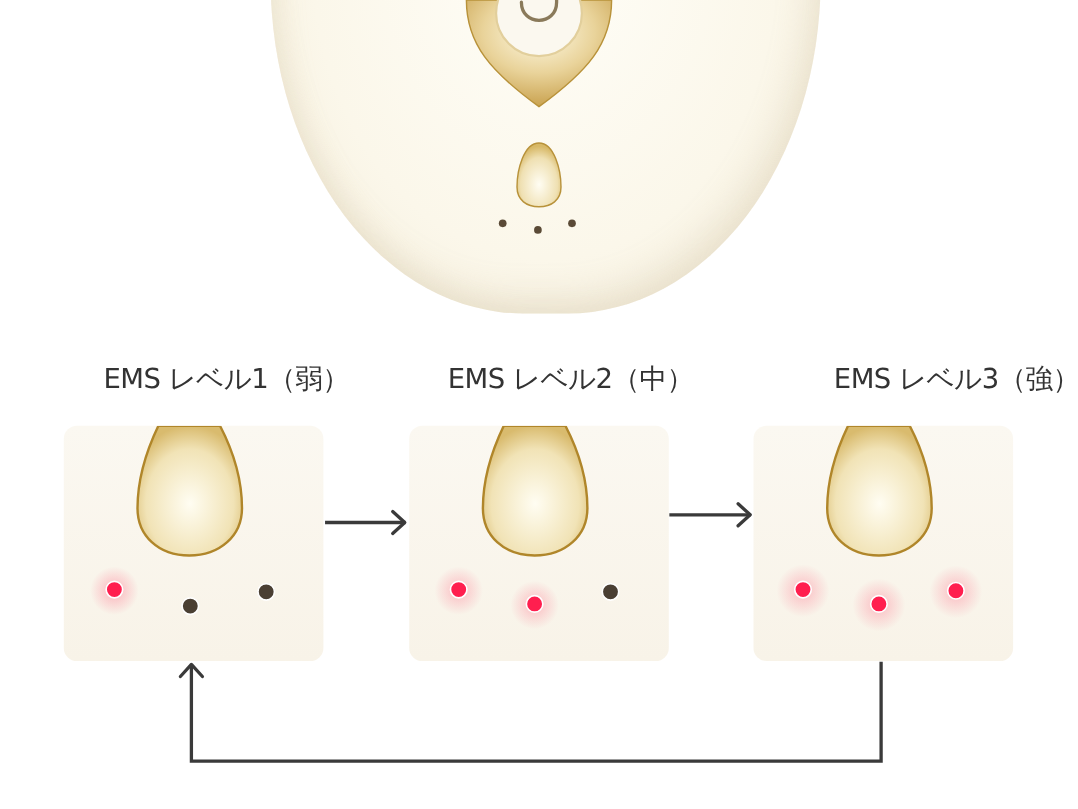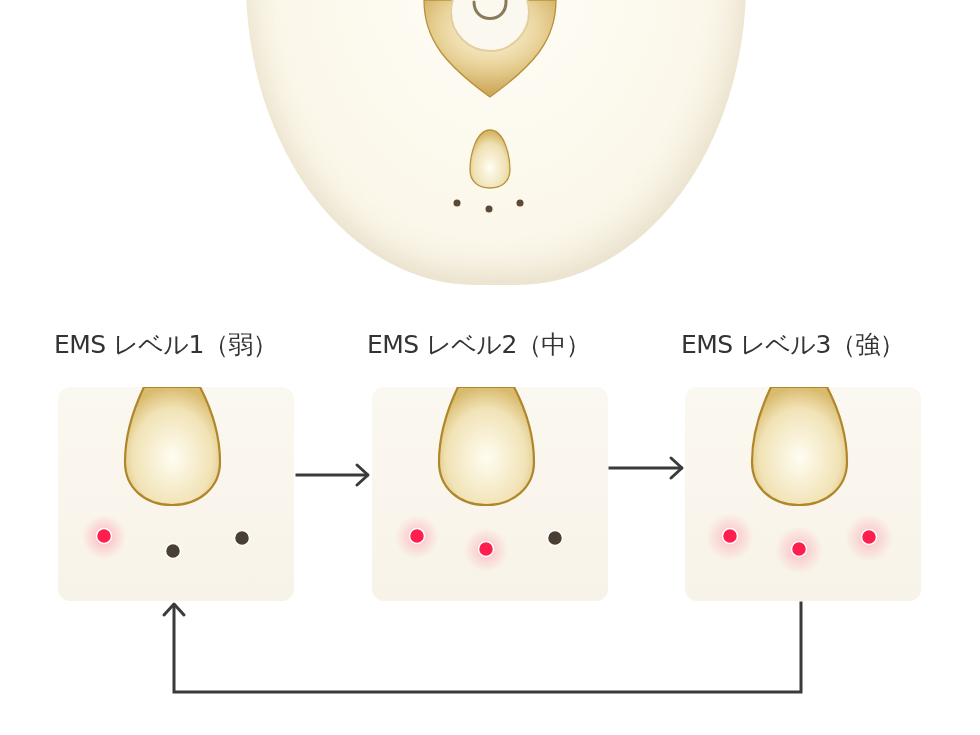--- a/index.html
+++ b/index.html
@@ -10,20 +10,21 @@
   .device {
     position: absolute; left: 246px; top: -220px; width: 500px; height: 505px;
     border-radius: 48% 48% 46% 46% / 40% 40% 60% 60%;
     background: radial-gradient(ellipse at 50% 35%, #fffef8 0%, #fbf7ea 60%, #f3ecd8 100%);
     box-shadow: inset -8px -14px 30px rgba(200,185,150,0.25), inset 8px 0 24px rgba(220,205,170,0.2);
   }
   .device-svg { position: absolute; left: 0; top: 0; }
   .label {
     position: absolute; top: 328px; font-size: 25px; color: #333333; letter-spacing: -0.5px;
     white-space: nowrap;
+    margin-left: 40px;
   }
   .panel {
     position: absolute; top: 387px; width: 236px; height: 214px; border-radius: 12px;
     background: linear-gradient(180deg, #fbf8f1 0%, #f8f3e8 100%);
     overflow: hidden;
   }
   .panel svg { position: absolute; left: 0; top: 0; }
   .arrow, .flow { position: absolute; left: 0; top: 0; pointer-events: none; }
 </style>
 </head>
@@ -51,21 +52,21 @@
     <path d="M244,350 C230,350 224,375 224,390 C224,402 233,408 244,408 C255,408 264,402 264,390 C264,375 258,350 244,350 Z" fill="url(#goldB)" stroke="#b8923a" stroke-width="1.3"></path>
 
     <circle cx="211" cy="423" r="3.5" fill="#5a4a36"></circle>
     <circle cx="243" cy="429" r="3.5" fill="#5a4a36"></circle>
     <circle cx="274" cy="423" r="3.5" fill="#5a4a36"></circle>
   </svg>
 </div>
 
 <div class="label" style="left:54px">EMS レベル1（弱）</div>
 <div class="label" style="left:367px">EMS レベル2（中）</div>
-<div class="label" style="left:681px">EMS レベル3（強）</div>
+<div class="label" style="left:718px">EMS レベル3（強）</div>
 
 <div class="panel" style="left:58px">
   <svg width="236" height="214" viewBox="0 0 236 214">
     <defs>
       <radialGradient id="gd1" cx="50%" cy="60%" r="60%">
           <stop offset="0%" stop-color="#fffdf2"></stop>
           <stop offset="70%" stop-color="#f1e3b6"></stop>
           <stop offset="100%" stop-color="#d9bb6e"></stop>
         </radialGradient>
       <radialGradient id="glow1">

